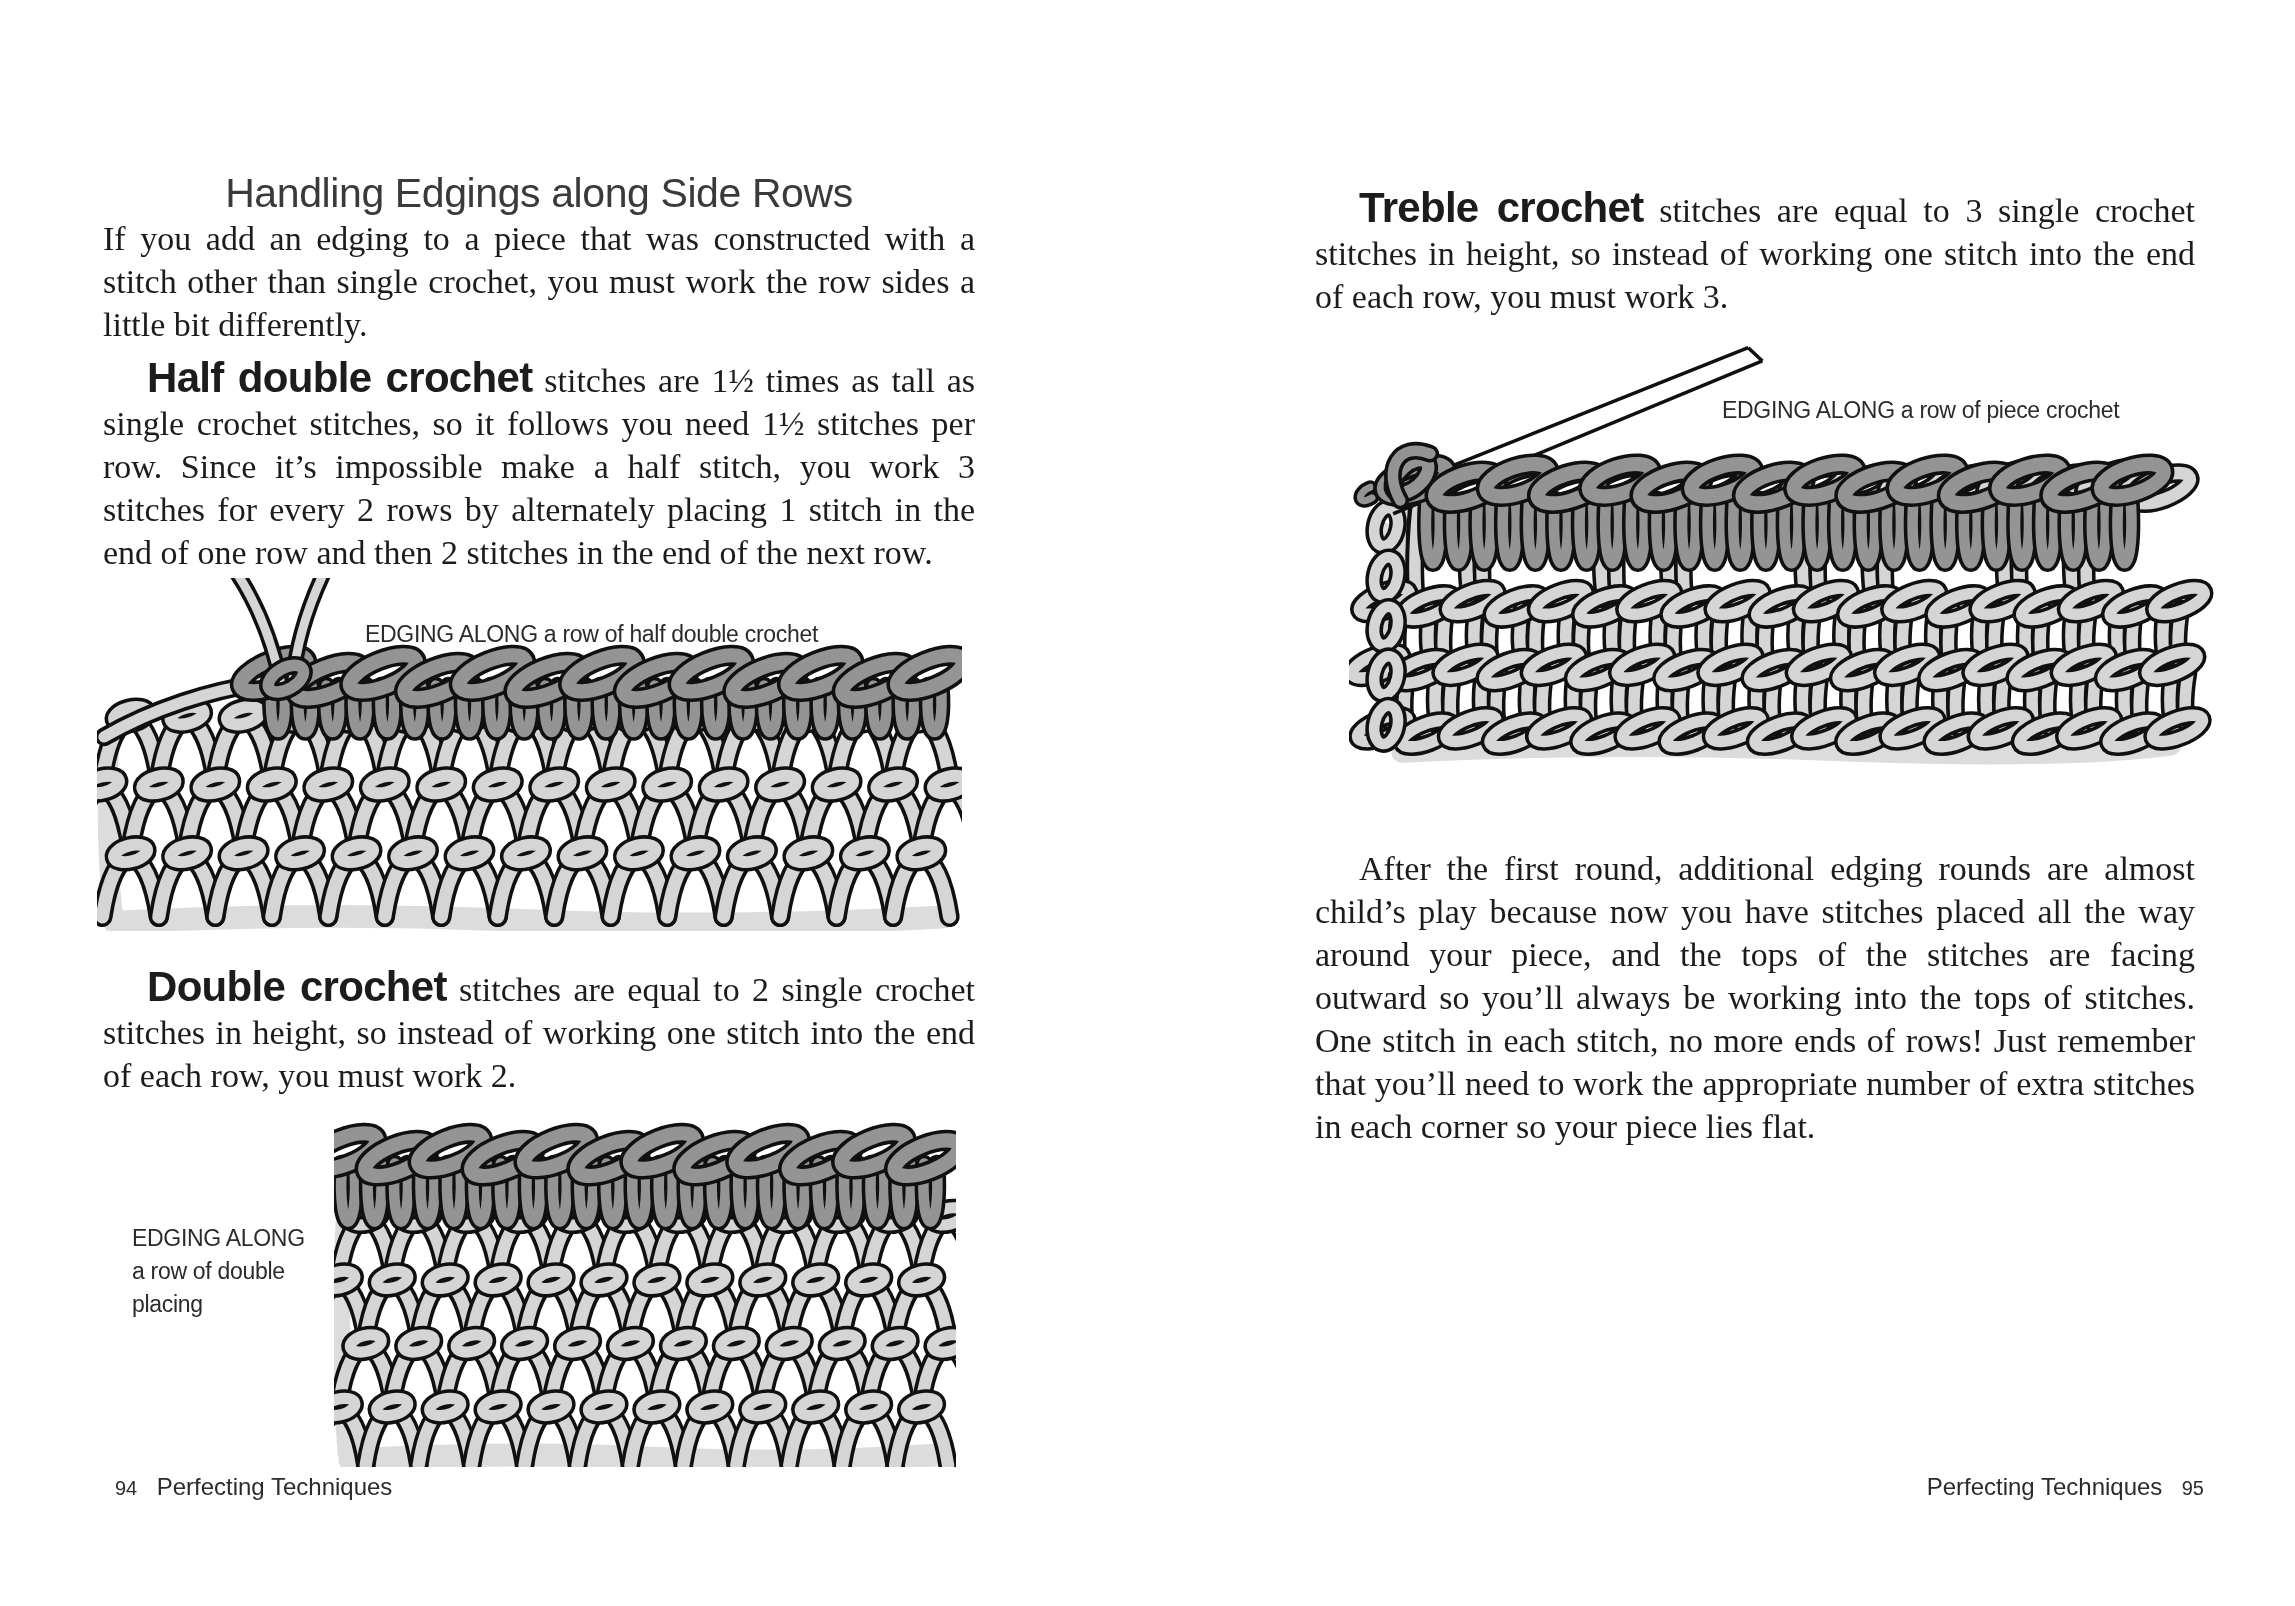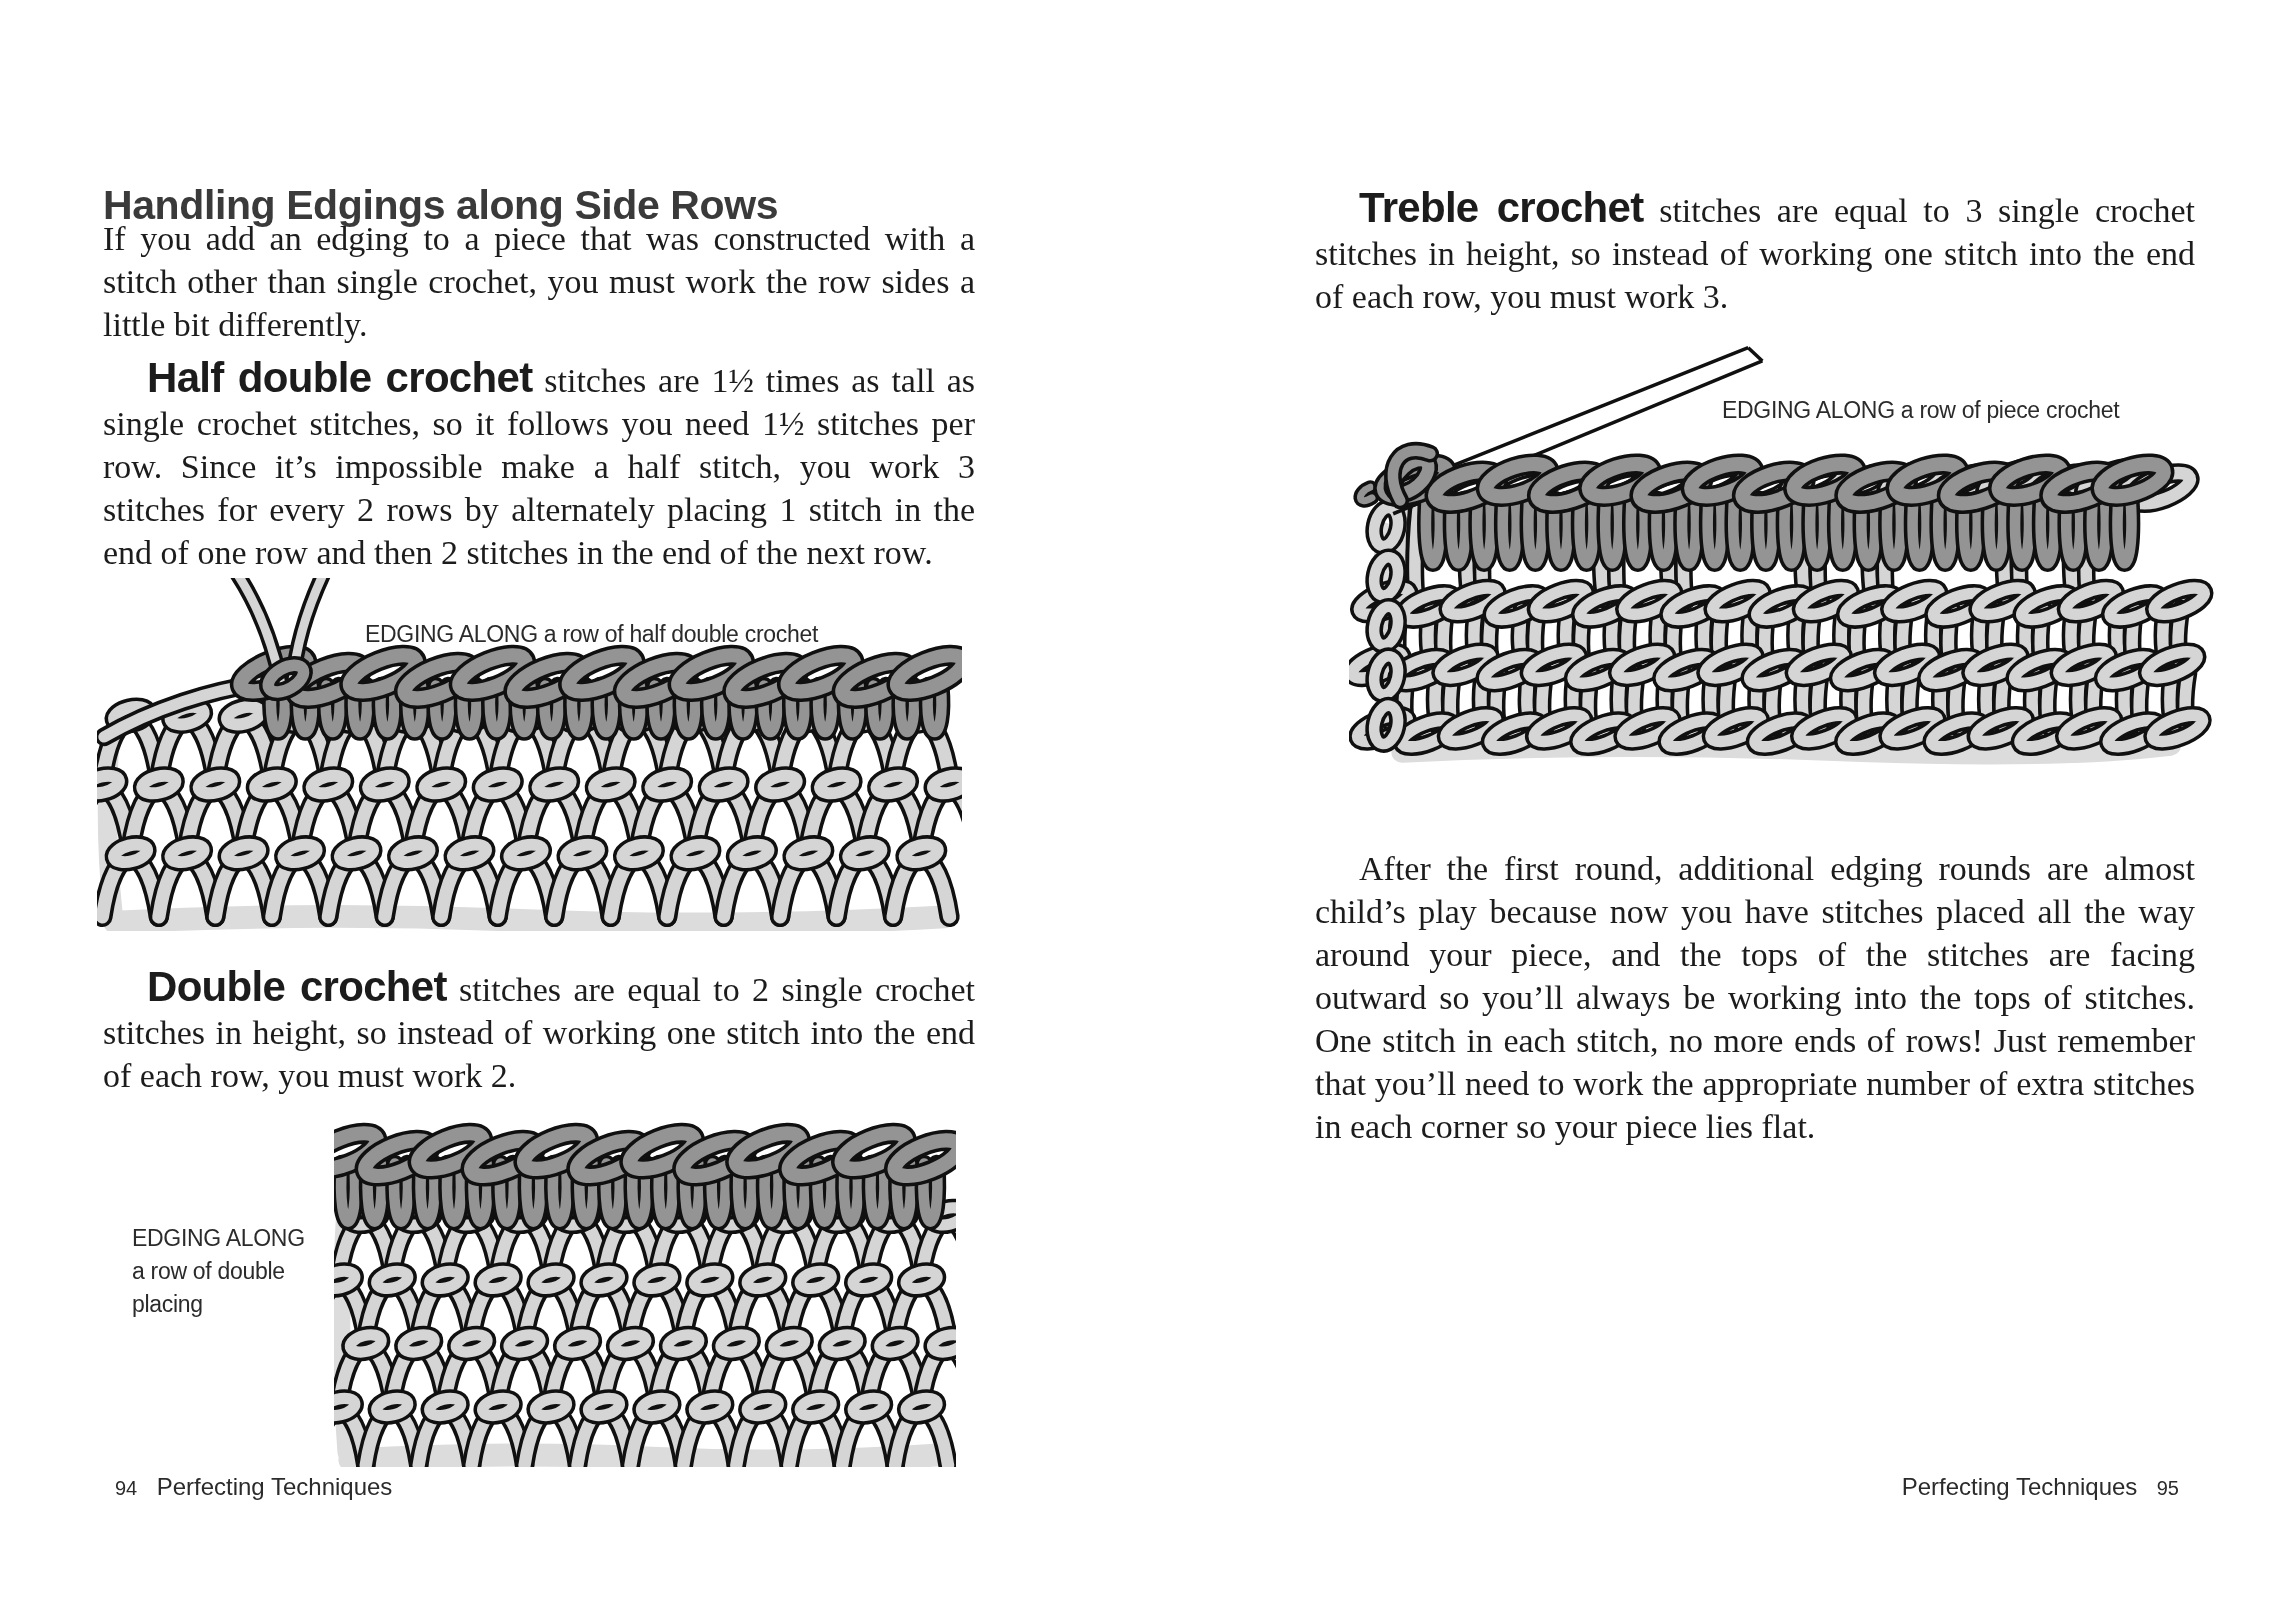--- a/index.html
+++ b/index.html
@@ -2,24 +2,24 @@
 <html style="--paper: #ffffff; --ink: #1c1c1c; --title-ink: #3a3a3a; --caption-ink: #2b2b2b;font-size:14px"><head>
 <meta charset="utf-8">
 <style>
   html,body{margin:0;padding:0;background:#ffffff;}
   .page{
     position:relative;width:2295px;height:1607px;
     background:var(--paper,#fff);overflow:hidden;
     font-family:"Liberation Serif",serif;color:var(--ink,#1c1c1c);
   }
   .title{
-    position:absolute;left:103px;top:182px;width:872px;
-    font-family:"Liberation Sans",sans-serif;font-weight:bold;
+    position:absolute;left:103px;top:170px;width:872px;
+    font-family:"Liberation Sans",sans-serif;font-weight:normal;
     font-size:41px;line-height:46px;letter-spacing:-0.4px;
-    text-align:left;color:var(--title-ink,#3a3a3a);
+    text-align:center;color:var(--title-ink,#3a3a3a);
   }
   .para{
     position:absolute;text-align:justify;font-size:34px;line-height:43px;
     color:var(--ink,#1c1c1c);
   }
   .para.indent{text-indent:44px;}
   .col-left{left:103px;width:872px;}
   .col-right{left:1315px;width:880px;}
   .lead{
     font-family:"Liberation Sans",sans-serif;font-weight:bold;
@@ -31,21 +31,21 @@
     color:var(--caption-ink,#2b2b2b);white-space:nowrap;
   }
   .cap-bold{font-weight:normal;}
   .footer{
     position:absolute;top:1473px;font-family:"Liberation Sans",sans-serif;
     font-size:24px;color:var(--caption-ink,#2b2b2b);white-space:nowrap;
   }
   .footer .num{font-weight:normal;font-size:20px;}
   .footer .gap{display:inline-block;width:19.4px;}
   .footer-left{left:115px;}
-  .footer-right{right:116px;text-align:left;}
+  .footer-right{right:91px;text-align:left;}
   svg.fig{position:absolute;overflow:hidden;}
 </style>
 </head>
 <body>
 
 <div class="page">
 
   <div class="title">Handling Edgings along Side Rows</div>
 
   <div class="para col-left" style="top:217px">

